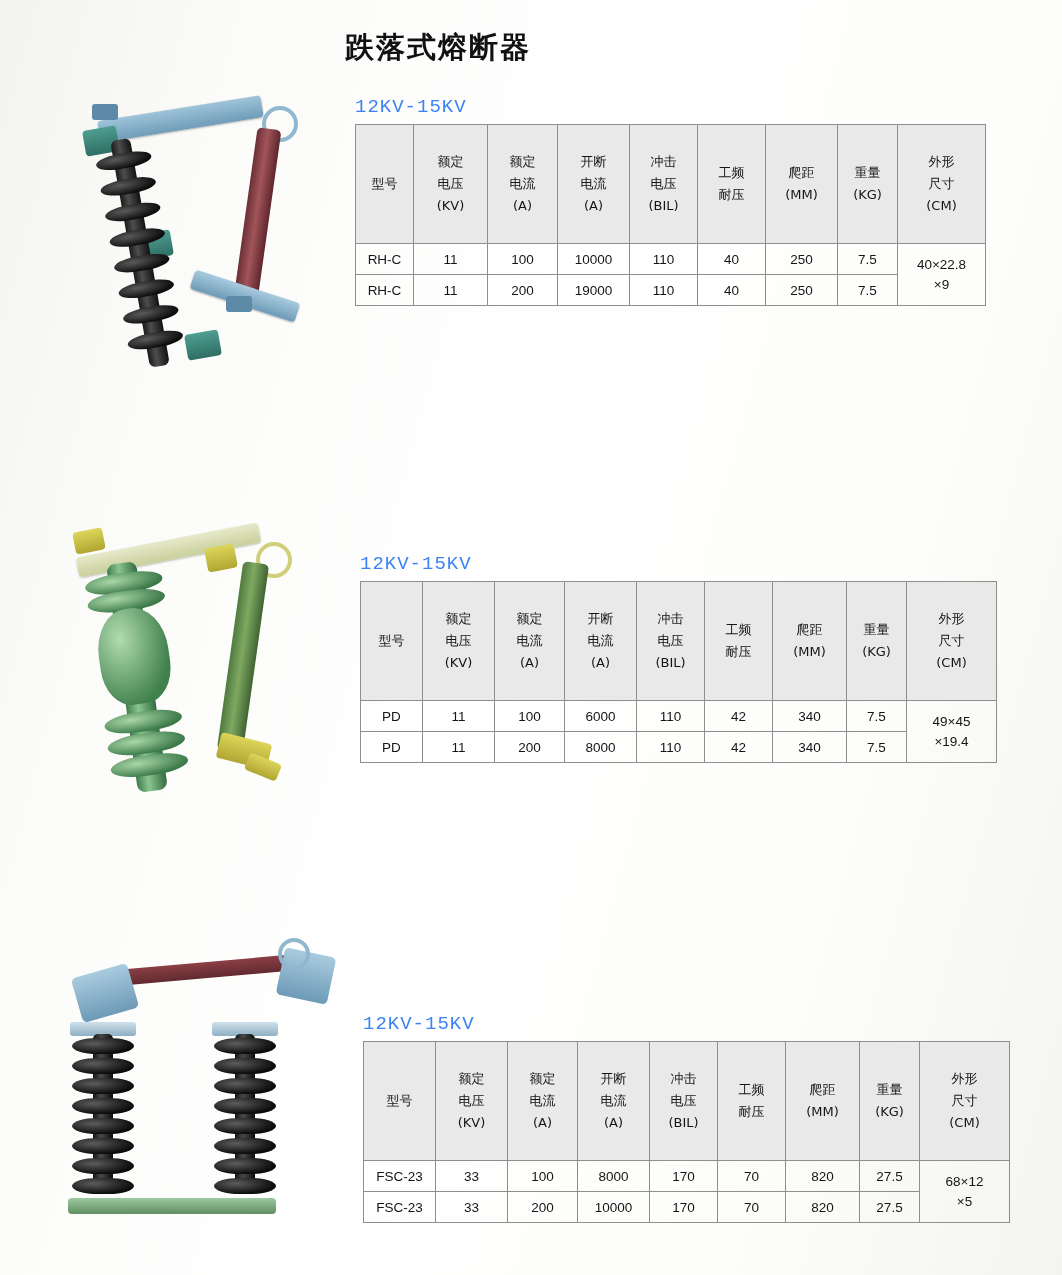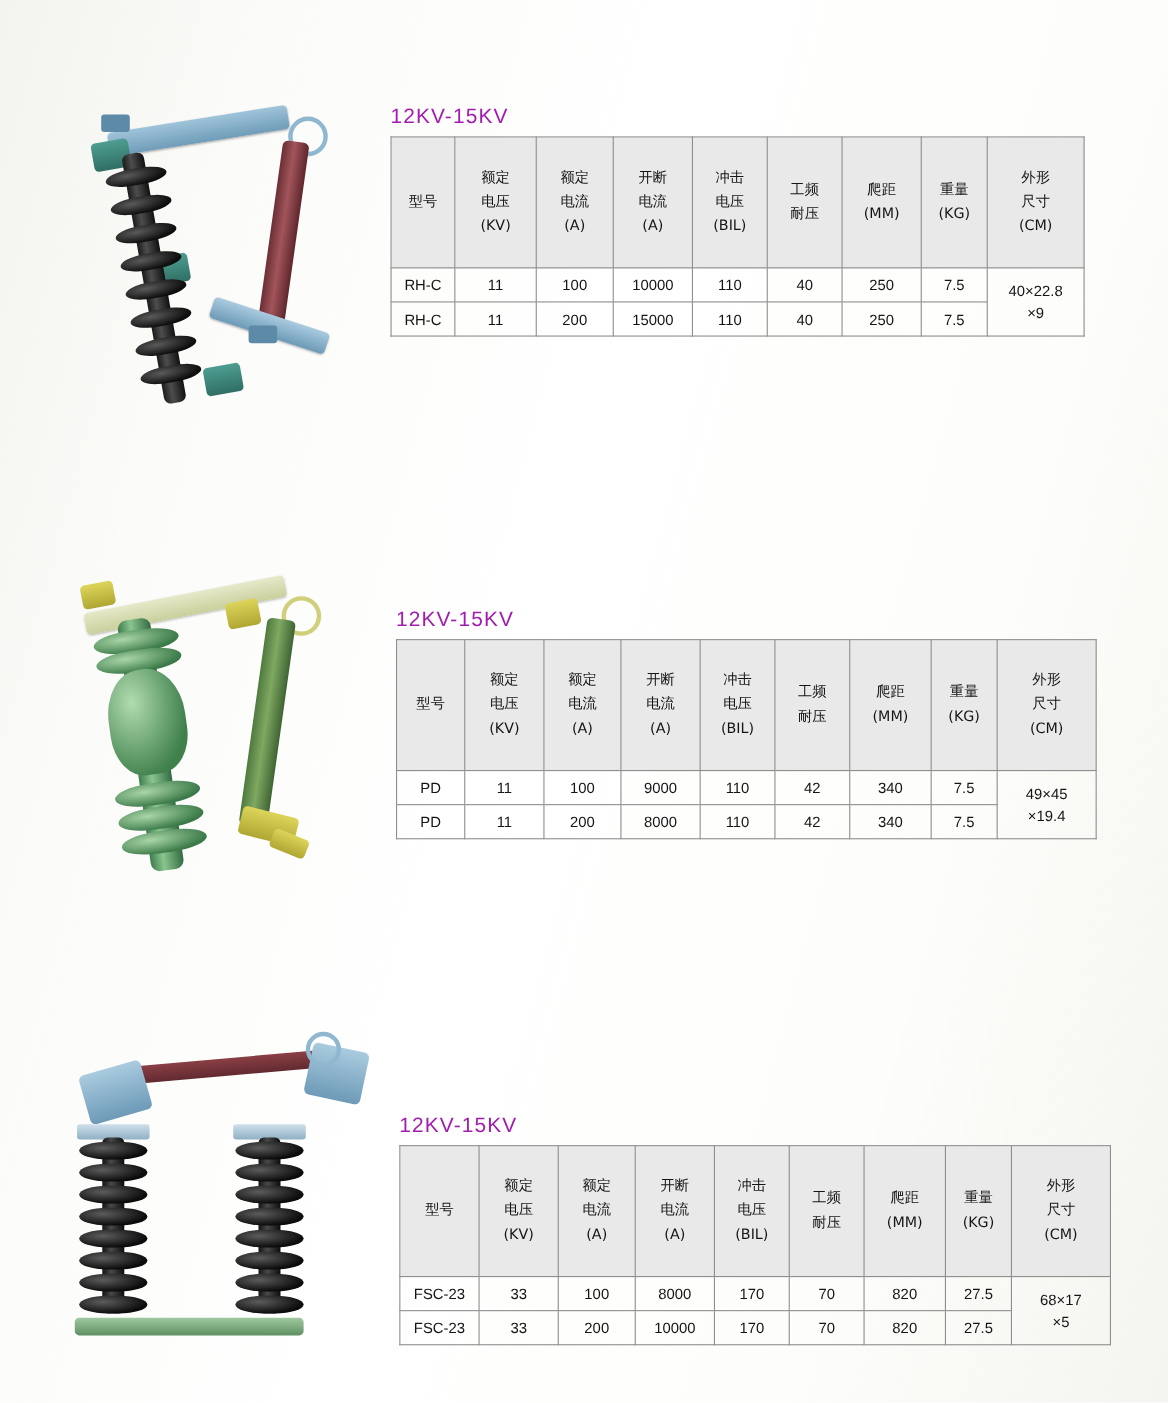--- a/index.html
+++ b/index.html
@@ -40,22 +40,22 @@
     color: #111;
     font-family: "DejaVu Sans", sans-serif;
   }
 
   .section {
     position: absolute;
   }
   .section-label {
     font-size: 19px;
     letter-spacing: 1px;
-    color: #a21caf;
-    font-family: Liberation Sans, sans-serif;
+    color: #3b82f6;
+    font-family: Liberation Mono, monospace;
     margin-bottom: 6px;
   }
 
   table.spec {
     border-collapse: collapse;
     table-layout: fixed;
     background: transparent;
   }
   table.spec th, table.spec td {
     border: 1px solid #8e8e8e;
@@ -225,20 +225,21 @@
     background: linear-gradient(180deg,#cfe0ea,#8fb0c4); border-radius: 3px;
   }
 </style>
 </head>
 <body>
 
 <div class="page-bg"></div>
 
 <div class="content">
 
+  <div class="page-title">跌落式熔断器</div>
 
   <div class="photo p1">
     <div class="arm-top"></div>
     <div class="ring"></div>
     <div class="tube"></div>
     <div class="arm-bot"></div>
     <div class="clamp" style="left:52px;top:4px;"></div>
     <div class="clamp" style="left:186px;top:196px;"></div>
     <div class="tealblk" style="left:44px;top:28px;transform:rotate(-10deg);"></div>
     <div class="tealblk" style="left:98px;top:132px;transform:rotate(-10deg);"></div>
@@ -326,21 +327,21 @@
           <td>7.5</td>
           <td class="dim-cell" rowspan="2">
             <span>40×22.8</span>
             <span>×9</span>
           </td>
         </tr>
         <tr>
           <td>RH-C</td>
           <td>11</td>
           <td>200</td>
-          <td>15000</td>
+          <td>19000</td>
           <td>110</td>
           <td>40</td>
           <td>250</td>
           <td>7.5</td>
         </tr>
       </tbody>
     </table>
   </div>
 
   <div class="photo p2">
@@ -418,21 +419,21 @@
             <span class="hdr-l">尺寸</span>
             <span class="hdr-l">(CM)</span>
           </th>
         </tr>
       </thead>
       <tbody>
         <tr>
           <td>PD</td>
           <td>11</td>
           <td>100</td>
-          <td>9000</td>
+          <td>6000</td>
           <td>110</td>
           <td>42</td>
           <td>340</td>
           <td>7.5</td>
           <td class="dim-cell" rowspan="2">
             <span>49×45</span>
             <span>×19.4</span>
           </td>
         </tr>
         <tr>
@@ -543,21 +544,21 @@
         <tr>
           <td>FSC-23</td>
           <td>33</td>
           <td>100</td>
           <td>8000</td>
           <td>170</td>
           <td>70</td>
           <td>820</td>
           <td>27.5</td>
           <td class="dim-cell" rowspan="2">
-            <span>68×17</span>
+            <span>68×12</span>
             <span>×5</span>
           </td>
         </tr>
         <tr>
           <td>FSC-23</td>
           <td>33</td>
           <td>200</td>
           <td>10000</td>
           <td>170</td>
           <td>70</td>

